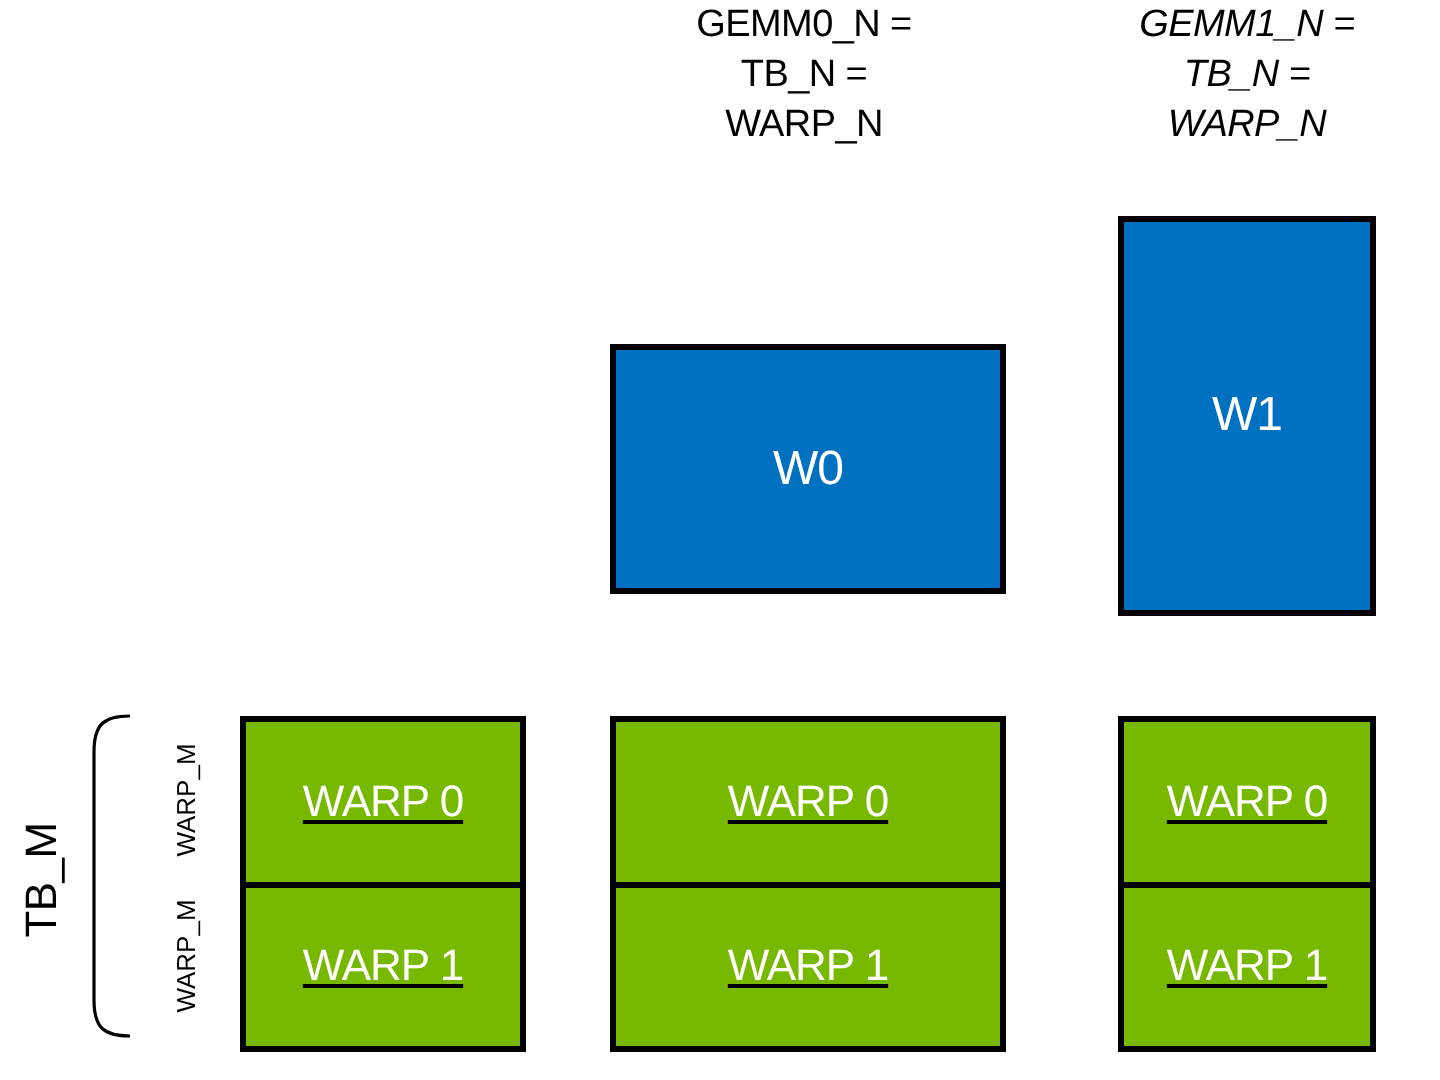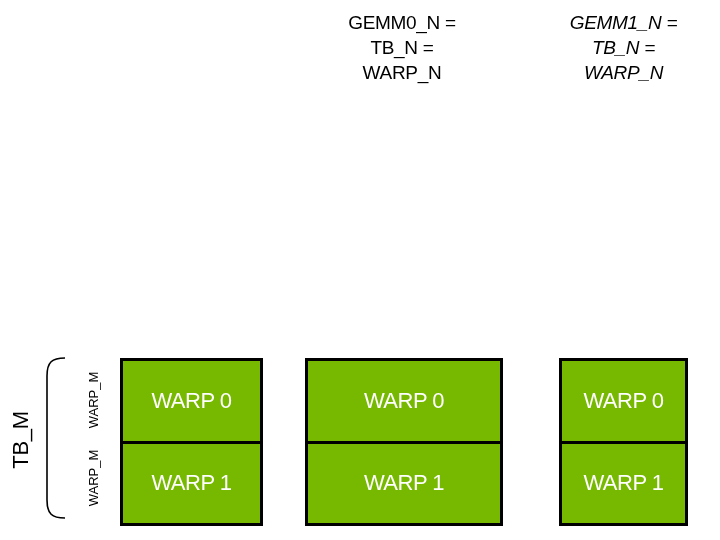--- a/index.html
+++ b/index.html
@@ -11,21 +11,21 @@
   .canvas {
     position: relative;
     width: 720px;
     height: 540px;
     background: #ffffff;
     overflow: hidden;
   }
   
   .col-header {
     position: absolute;
-    top: 10px;
+    top: 0;
     text-align: center;
     color: var(--text_dark, #000);
     font-size: 19px;
     line-height: 25px;
     letter-spacing: -0.3px;
     white-space: nowrap;
   }
   .col-header.h-gemm0 { left: 303px; width: 198px; }
   .col-header.h-gemm1 { left: 549px; width: 149px; font-style: italic; }
 
@@ -48,20 +48,21 @@
   
   .tile {
     position: absolute;
     box-sizing: border-box;
     border: 3px solid var(--border, #000);
     background: var(--green, #76B900);
     display: flex;
     flex-direction: column;
     top: 358px;
     height: 168px;
+    text-decoration: underline;
   }
   .tile.t0 { left: 120px; width: 143px; }
   .tile.t1 { left: 305px; width: 198px; }
   .tile.t2 { left: 559px; width: 129px; }
   .tile .cell {
     flex: 1;
     display: flex;
     align-items: center;
     justify-content: center;
     color: var(--text_light, #fff);
@@ -104,20 +105,26 @@
     <div>TB_N =</div>
     <div>WARP_N</div>
   </div>
 
   <div class="col-header h-gemm1">
     <div>GEMM1_N =</div>
     <div>TB_N =</div>
     <div>WARP_N</div>
   </div>
 
+  <div class="blue-box w0">
+    <span>W0</span>
+  </div>
+  <div class="blue-box w1">
+    <span>W1</span>
+  </div>
 
   <div class="tile t0">
     <div class="cell">
       <span>WARP 0</span>
     </div>
     <div class="divider"></div>
     <div class="cell">
       <span>WARP 1</span>
     </div>
   </div>

